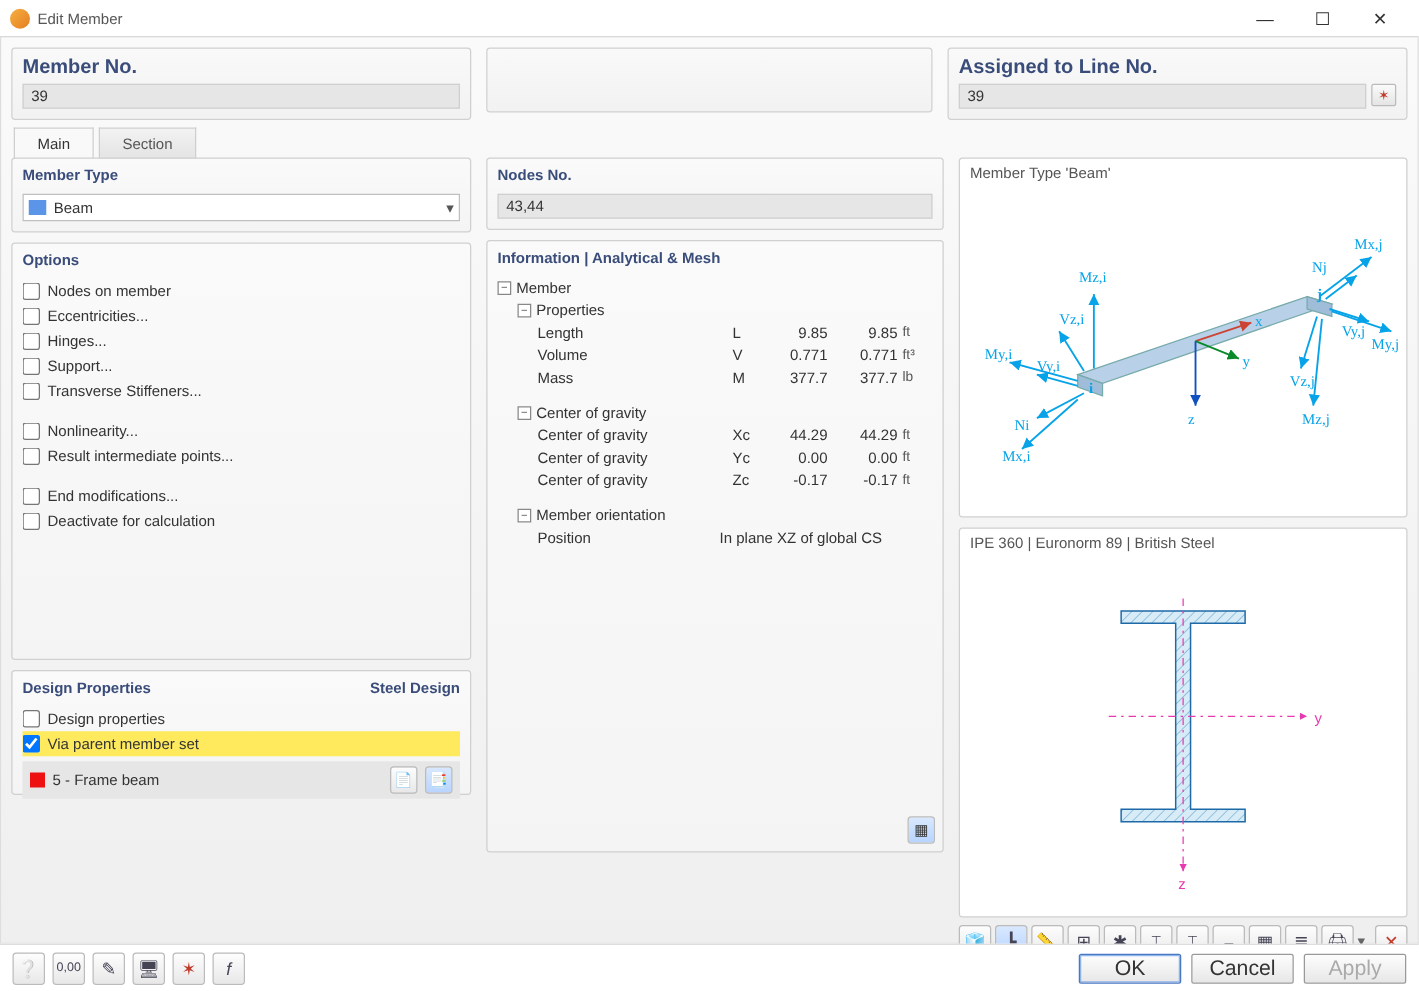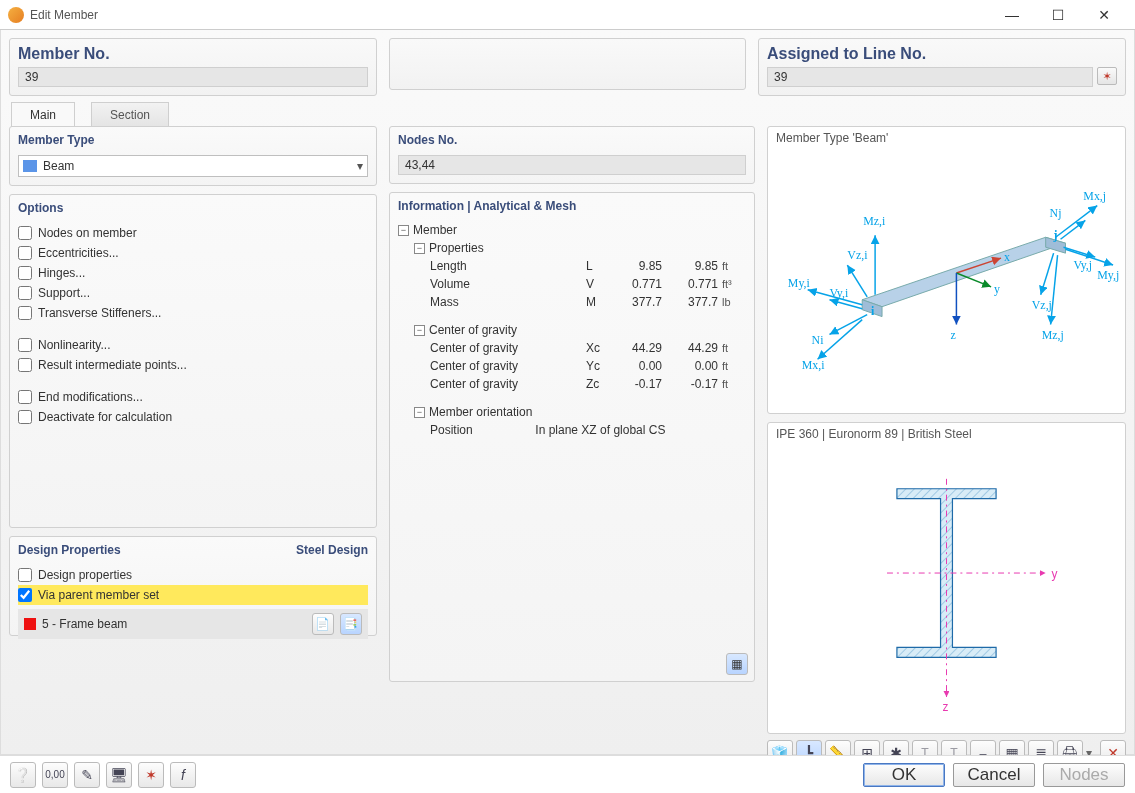--- a/index.html
+++ b/index.html
@@ -17,21 +17,21 @@
 .panel-header { color: #3a4d7a; font-weight: 600; font-size: 16px; padding: 6px 8px 4px; }
 .panel-pad { padding: 0 8px 8px; }
 
 .membno { width: 368px; }
 .blank-top { flex: 1; height: 52px; }
 .assigned { width: 368px; position: relative; }
 .assigned .pick { position: absolute; right: 8px; top: 28px; width: 20px; height: 18px; background: linear-gradient(#fafafa,#e5e5e5); border: 1px solid #bbb; border-radius: 2px; display:flex;align-items:center;justify-content:center;color:#c0392b;font-size:11px; }
 
 .ro-input { background: #e6e6e6; border: 1px solid #cfcfcf; height: 20px; padding: 2px 6px; color: #333; }
 
-.tabs { display: flex; gap: 16px; margin: 4px 0 0 2px; }
+.tabs { display: flex; gap: 4px; margin: 4px 0 0 2px; }
 .tab { padding: 5px 18px; border: 1px solid #cfcfcf; border-bottom: none; background: linear-gradient(#f2f2f2,#e4e4e4); font-size: 12px; color: #555; }
 .tab.active { background: #f9f9f9; color: #333; }
 
 .main-cols { display: flex; gap: 12px; margin-top: -1px; }
 .col { }
 .col-left { width: 368px; }
 .col-mid { width: 366px; position: relative; }
 .col-right { flex: 1; }
 
 .group { background: linear-gradient(#fafafa,#f4f4f4); border: 1px solid #d0d0d0; border-radius: 3px; margin-bottom: 8px; }
@@ -275,21 +275,21 @@
               <span class="val">-0.17</span>
               <span class="unit">ft</span>
             </div>
           <div style="height:10px;"></div>
           <div class="node in1">
               <span class="tog">−</span>
               <span>Member orientation</span>
             </div>
           <div class="in2" style="grid-template-columns: 1fr 2fr;">
               <span>Position</span>
-              <span style="text-align:left;">In plane XZ of global CS</span>
+              <span style="text-align:center;">In plane XZ of global CS</span>
             </div>
         </div>
         <div class="small-btn table-btn-corner" style="background:linear-gradient(#d8e8ff,#b8d4ff);">▦</div>
       </div>
     </div>
 
     <div class="col col-right">
       <div class="preview">
         <span class="preview-h">Member Type 'Beam'</span>
         <svg class="svg-beam" viewBox="0 0 360 230" width="100%" height="100%">
@@ -401,14 +401,14 @@
     <div class="tb">✎</div>
     <div class="tb">🖥</div>
     <div class="tb" style="color:#c0392b;">✶</div>
     <div class="tb" style="font-style:italic;">f</div>
   </div>
   <div class="spacer"></div>
   <button class="btn primary">OK</button>
   <span style="width:8px;"></span>
   <button class="btn">Cancel</button>
   <span style="width:8px;"></span>
-  <button class="btn" disabled="">Nodes</button>
+  <button class="btn" disabled="">Apply</button>
 </div>
 
 </body></html>

